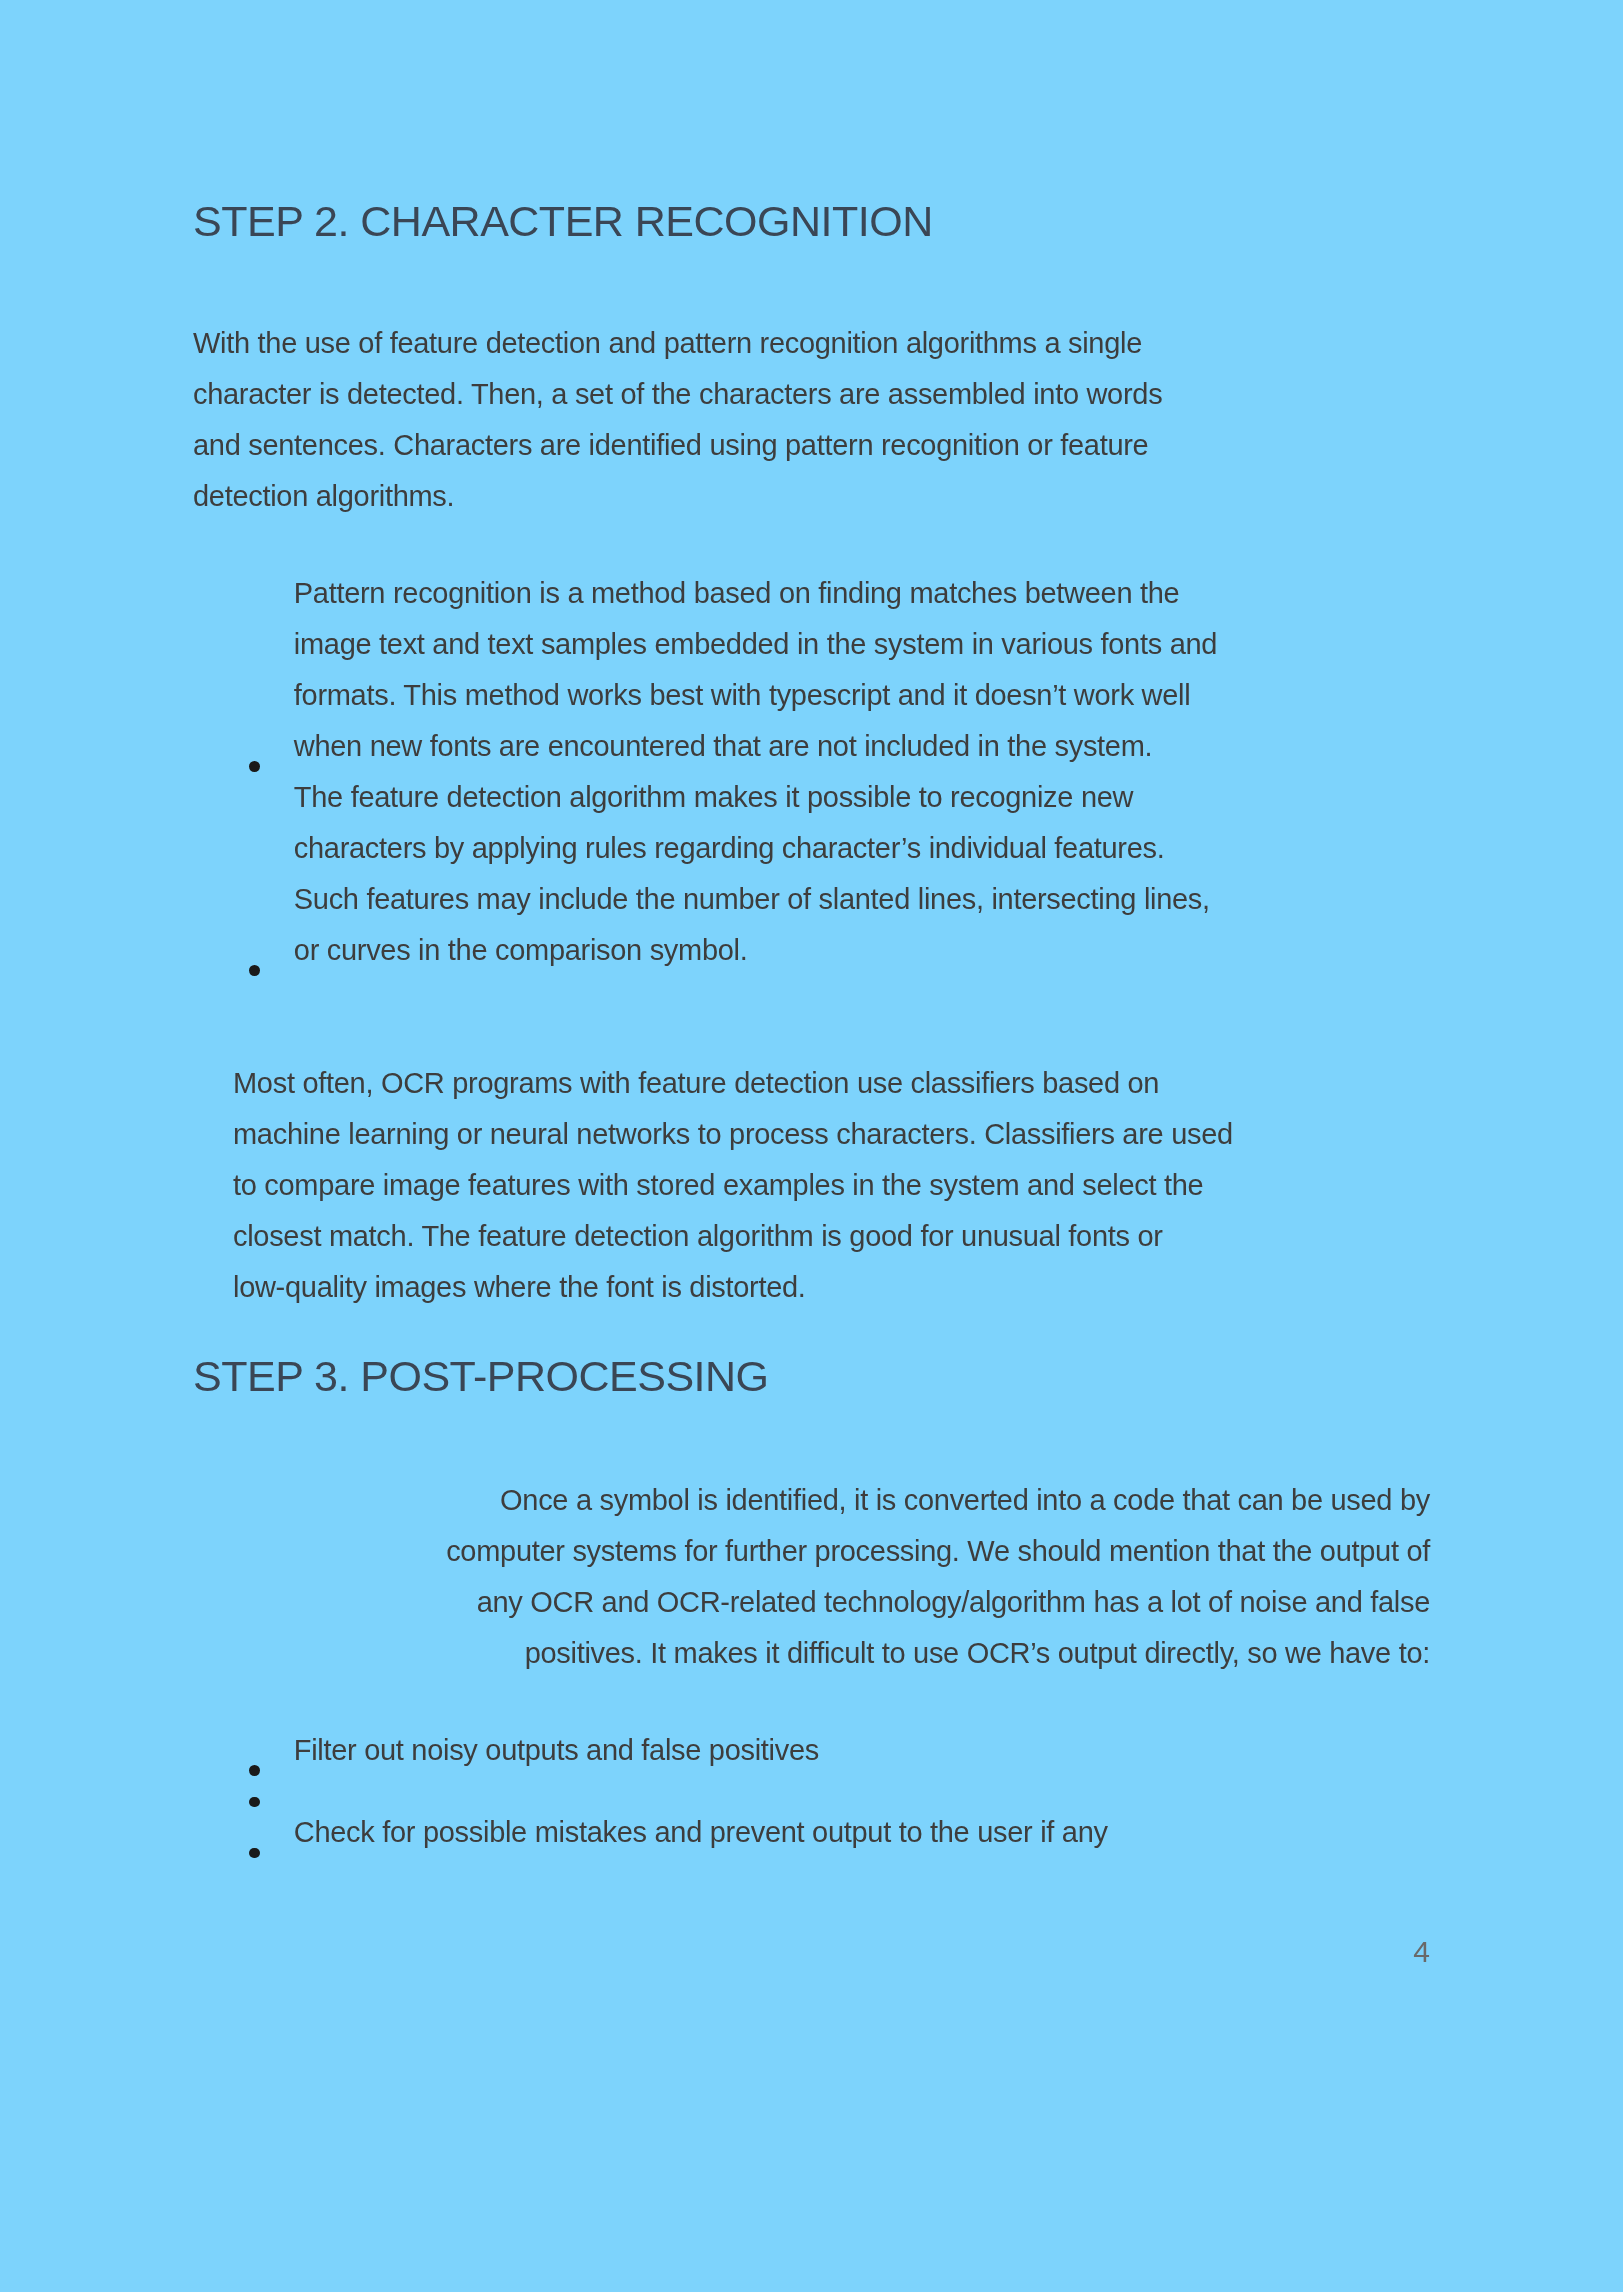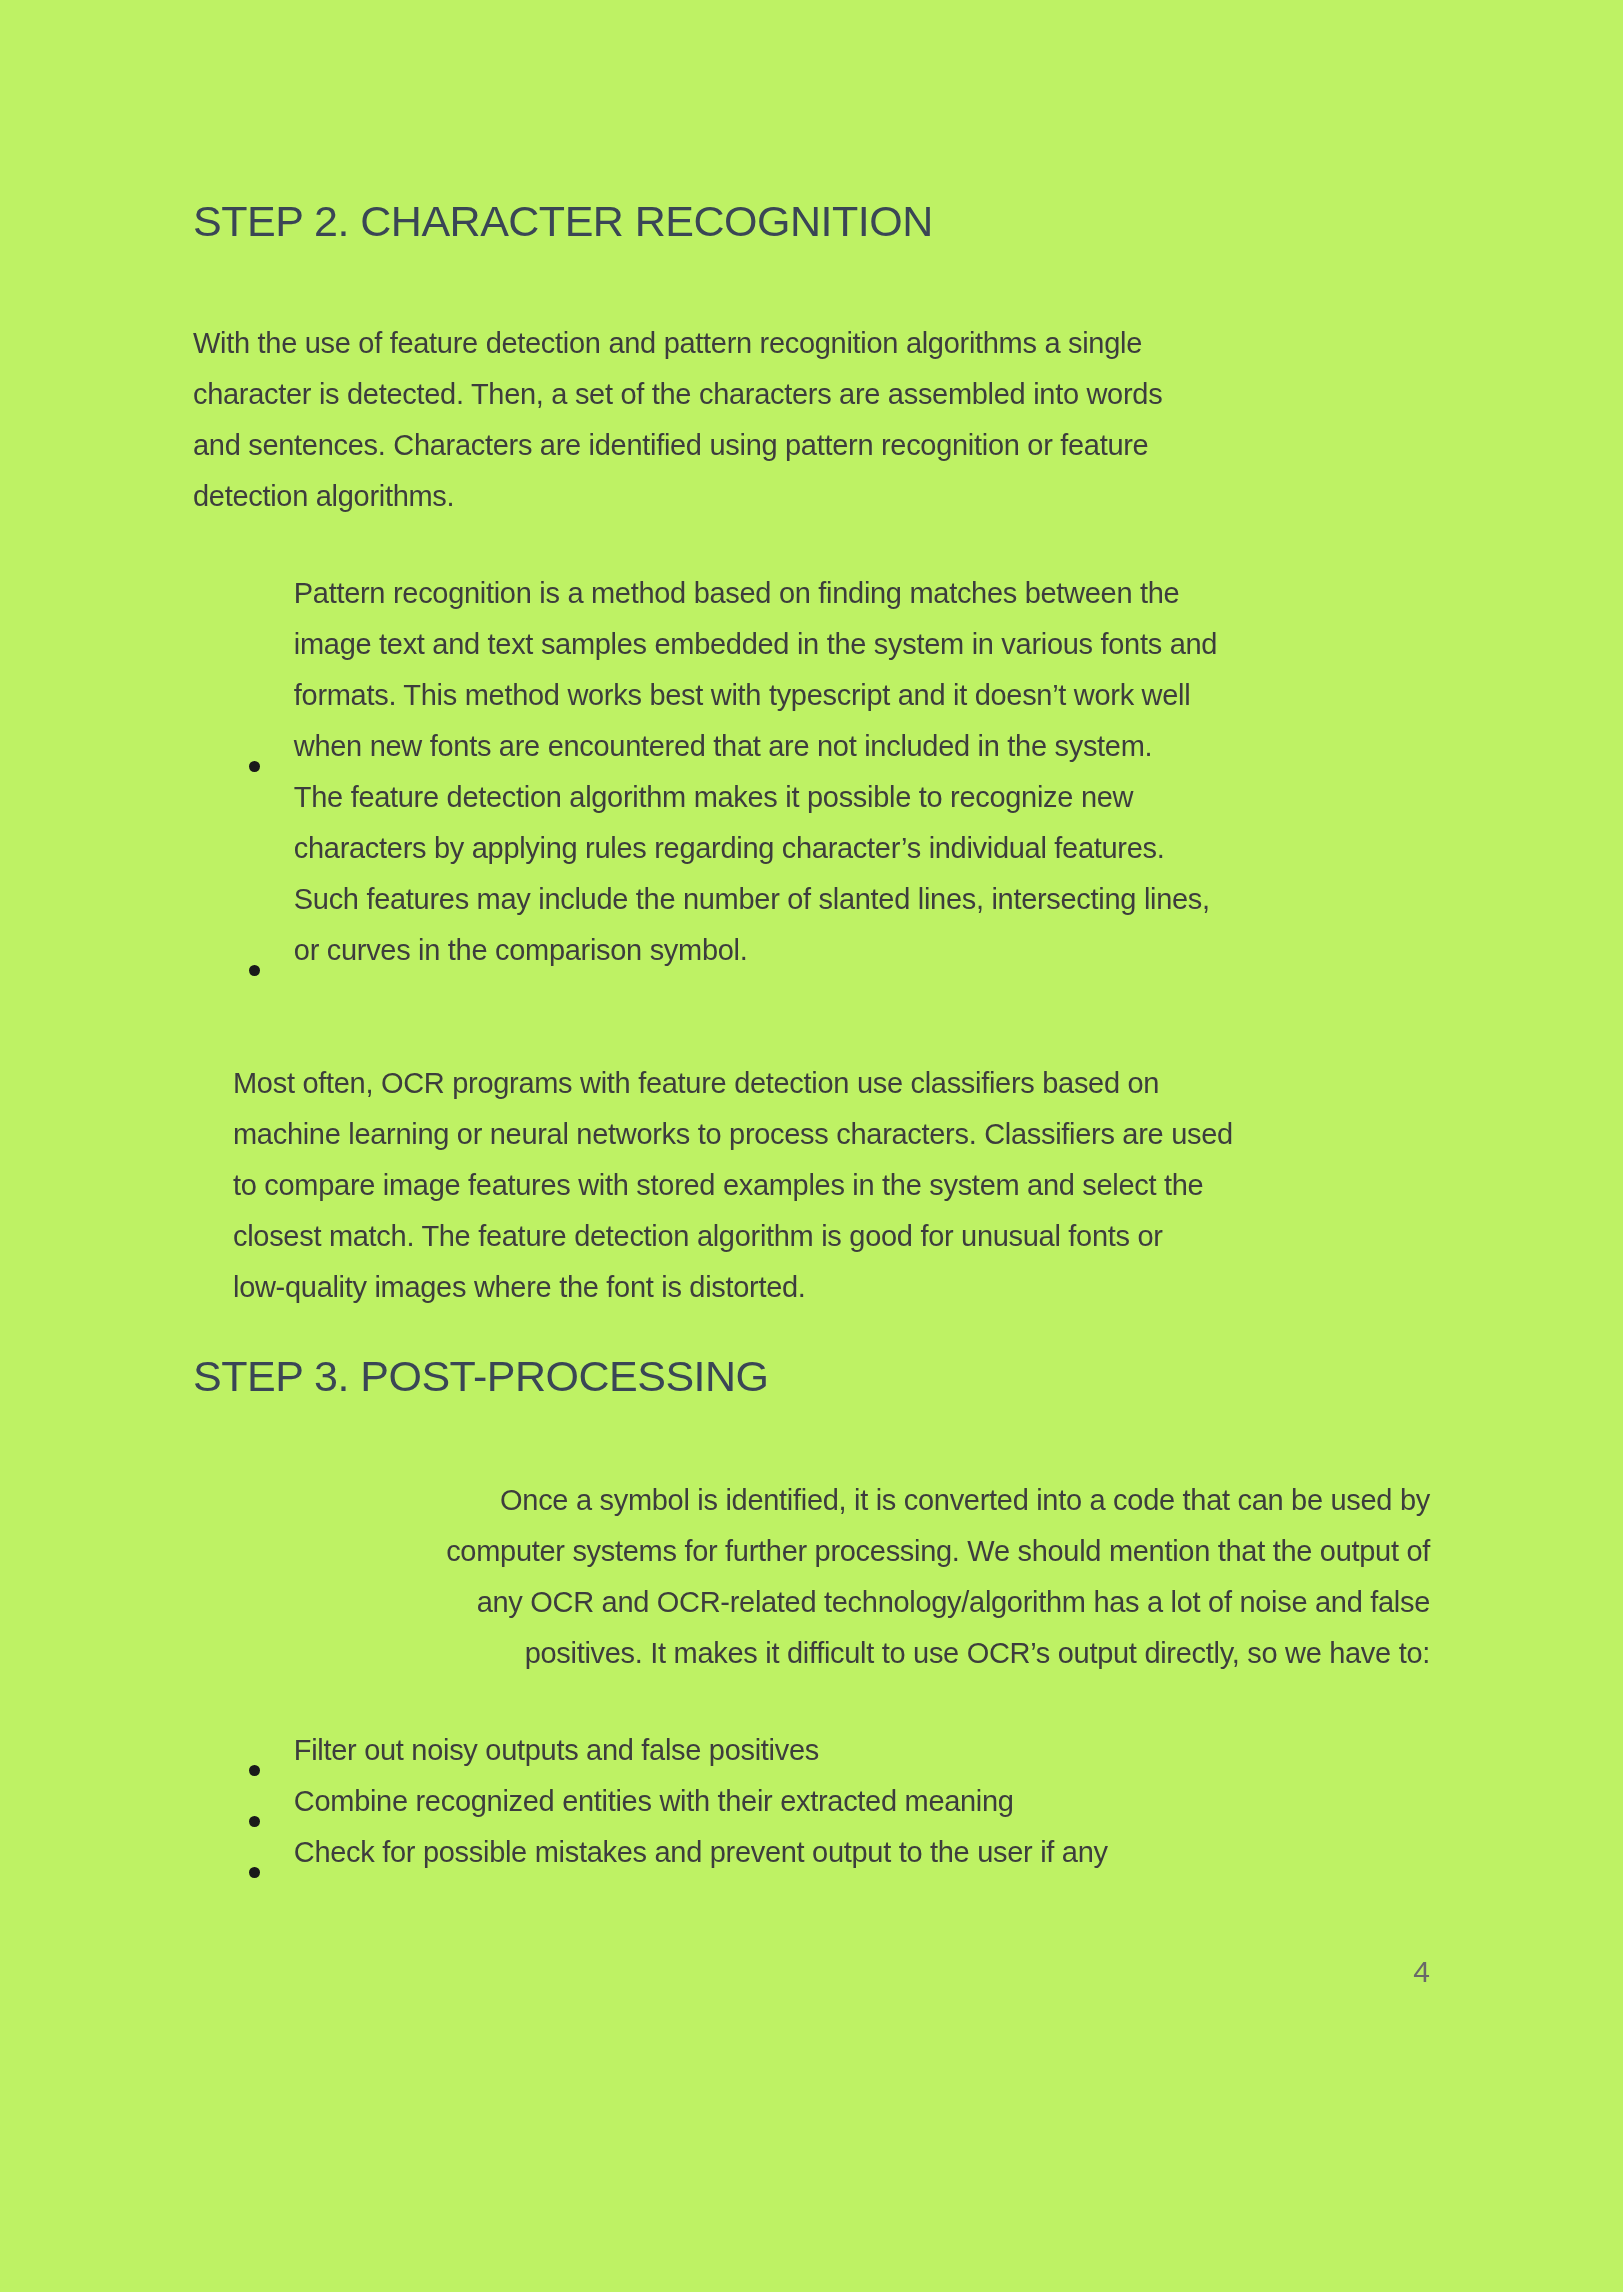--- a/index.html
+++ b/index.html
@@ -4,21 +4,21 @@
 <style>
   html, body {
     margin: 0;
     padding: 0;
     background: #ffffff;
   }
   .page {
     position: relative;
     width: 1623px;
     height: 2293px;
-    background: #bef264;
+    background: #7dd3fc;
     overflow: hidden;
     font-family: "Liberation Sans", "DejaVu Sans", sans-serif;
     color: #3d3d3d;
   }
   .content {
     position: absolute;
     left: 193px;
     top: 0;
     width: 1237px;
   }
@@ -124,21 +124,20 @@
 any OCR and OCR-related technology/algorithm has a lot of noise and false
 positives. It makes it difficult to use OCR’s output directly, so we have to:</p>
 
     <div class="bullet-list bullet-list-2">
       <div class="bullet-item">
         <span class="bullet-dot"></span>
         <div class="bullet-text">Filter out noisy outputs and false positives</div>
       </div>
       <div class="bullet-item">
         <span class="bullet-dot"></span>
-        <div class="bullet-text">Combine recognized entities with their extracted meaning</div>
       </div>
       <div class="bullet-item">
         <span class="bullet-dot"></span>
         <div class="bullet-text">Check for possible mistakes and prevent output to the user if any</div>
       </div>
     </div>
 
 
     <div class="page-number">4</div>
 

